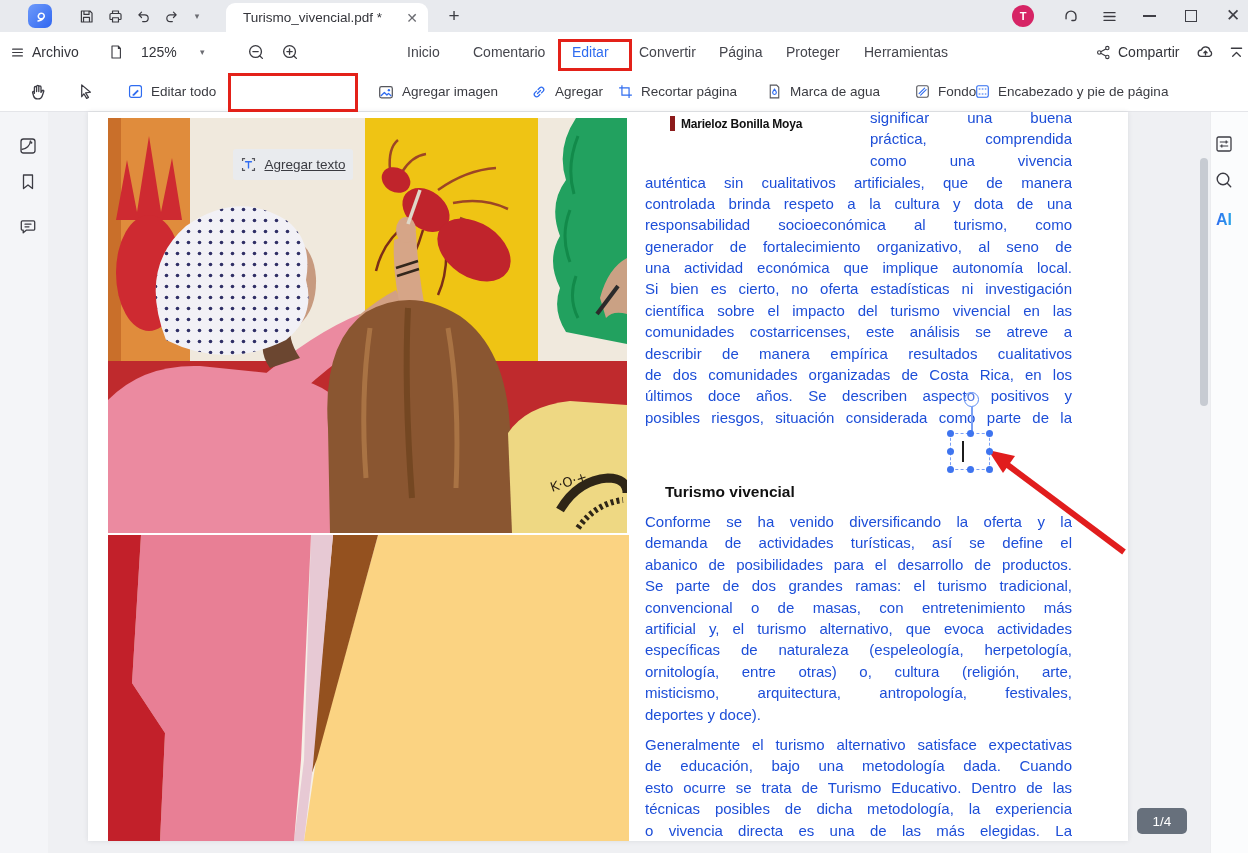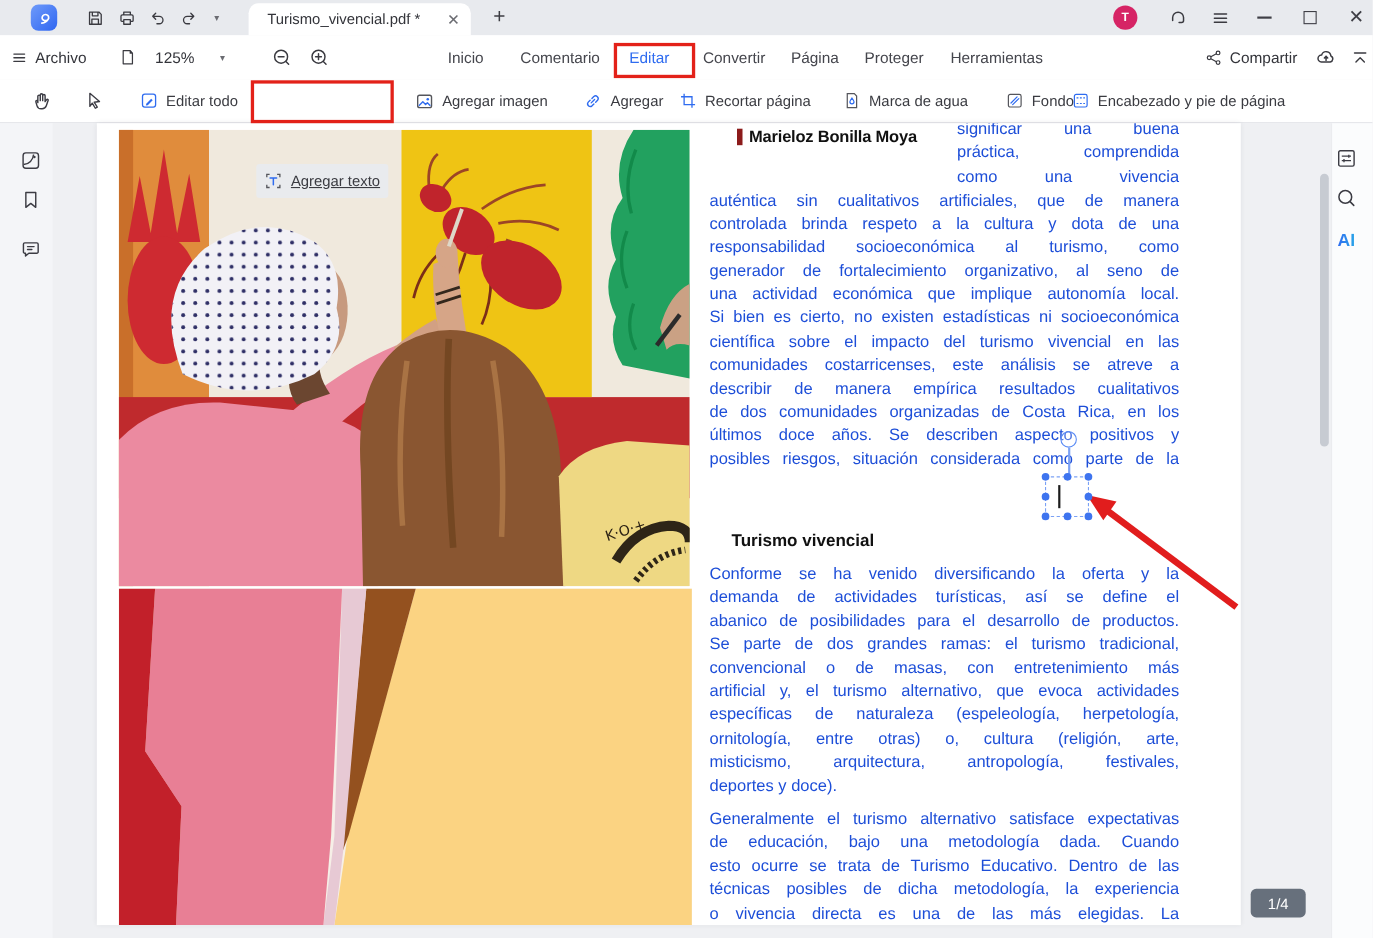--- a/index.html
+++ b/index.html
@@ -53,21 +53,21 @@
           box-shadow:0 0 5px rgba(40,45,60,.10); }
   .scrollthumb { position:absolute; left:1200px; top:158px; width:8px; height:248px; border-radius:4px; background:#c7cbd2; z-index:5; }
   .page-indicator { position:absolute; left:1137px; top:808px; width:50px; height:26px; background:#67707c; border-radius:5px;
                     color:#fff; font-size:13.5px; display:flex; align-items:center; justify-content:center; z-index:6; }
 
   
   .docline { font-size:15px; line-height:21.4px; color:#1d4ed8; white-space:nowrap; }
   .docline.just { text-align:justify; text-align-last:justify; white-space:normal; height:21.4px; overflow:hidden; }
   .author-row { position:absolute; left:582px; top:4px; display:flex; align-items:center; gap:6px; }
   .author-bar { width:5px; height:15px; background:#8c1b1b; }
-  .author-name { font-size:15px; font-weight:bold; color:#111; letter-spacing:-.2px; }
+  .author-name { font-size:12px; font-weight:bold; color:#111; letter-spacing:-.2px; }
   .doc-heading { position:absolute; left:557px; top:371px; font-size:15.5px; font-weight:bold; color:#111;margin-left:20px; }
 
   
   .selbox { position:absolute; left:862px; top:321px; width:40px; height:37px; border:1.5px dashed #7ba1f5; z-index:20; }
   .h { position:absolute; width:7px; height:7px; border-radius:50%; background:#3e74ef; }
   .rot-line { position:absolute; left:883px; top:295px; width:1.5px; height:26px; background:#7ba1f5; z-index:20; }
   .rot-circle { position:absolute; left:876px; top:280px; width:15px; height:15px; border:1.7px solid #5b8cf5; border-radius:50%;
                 background:rgba(255,255,255,.25); z-index:20; }
   .caret-i { position:absolute; left:874px; top:329px; width:1.6px; height:21px; background:#1c1c1c; z-index:21; }
 
@@ -365,21 +365,21 @@
           <div class="docline just">práctica, comprendida</div>
           <div class="docline just">como una vivencia</div>
         </div>
 
       <div style="position:absolute;left:557px;top:59.5px;width:427px">
           <div class="docline just">auténtica sin cualitativos artificiales, que de manera</div>
           <div class="docline just">controlada brinda respeto a la cultura y dota de una</div>
           <div class="docline just">responsabilidad socioeconómica al turismo, como</div>
           <div class="docline just">generador de fortalecimiento organizativo, al seno de</div>
           <div class="docline just">una actividad económica que implique autonomía local.</div>
-          <div class="docline just">Si bien es cierto, no existen estadísticas ni socioeconómica</div>
+          <div class="docline just">Si bien es cierto, no oferta estadísticas ni investigación</div>
           <div class="docline just">científica sobre el impacto del turismo vivencial en las</div>
           <div class="docline just">comunidades costarricenses, este análisis se atreve a</div>
           <div class="docline just">describir de manera empírica resultados cualitativos</div>
           <div class="docline just">de dos comunidades organizadas de Costa Rica, en los</div>
           <div class="docline just">últimos doce años. Se describen aspecto positivos y</div>
           <div class="docline just">posibles riesgos, situación considerada como parte de la</div>
         </div>
 
       <div class="doc-heading">Turismo vivencial</div>
 

